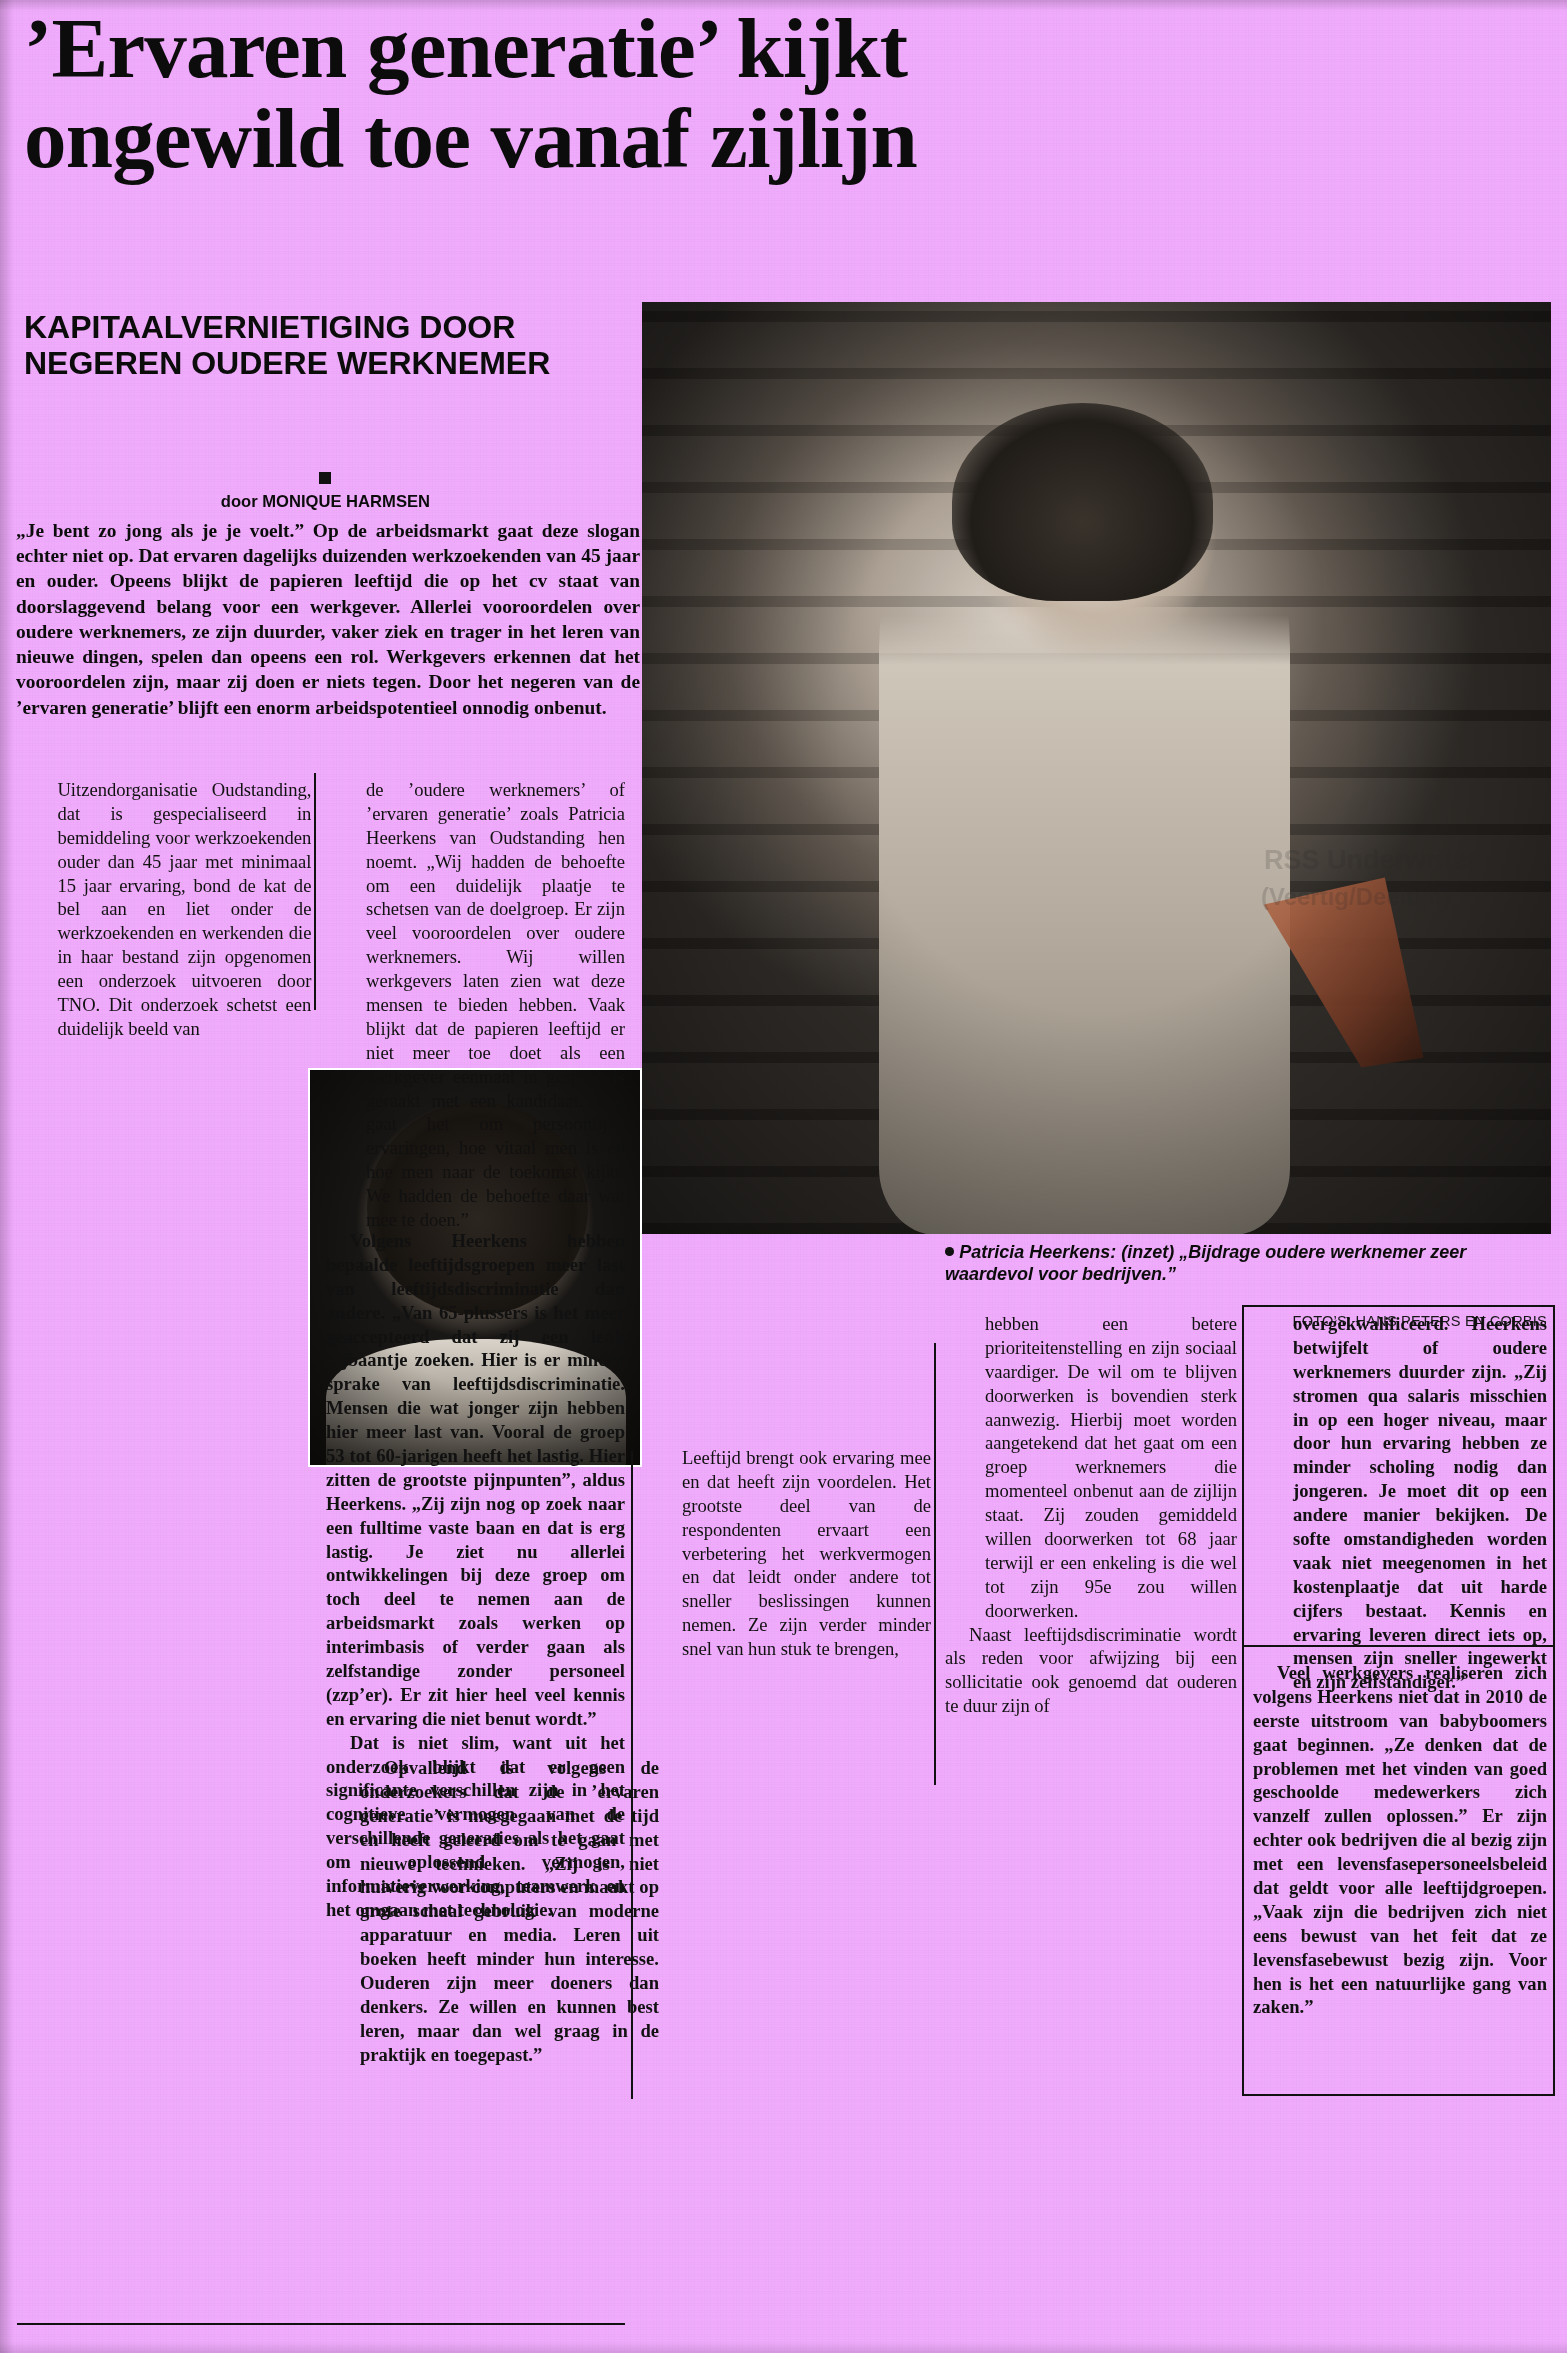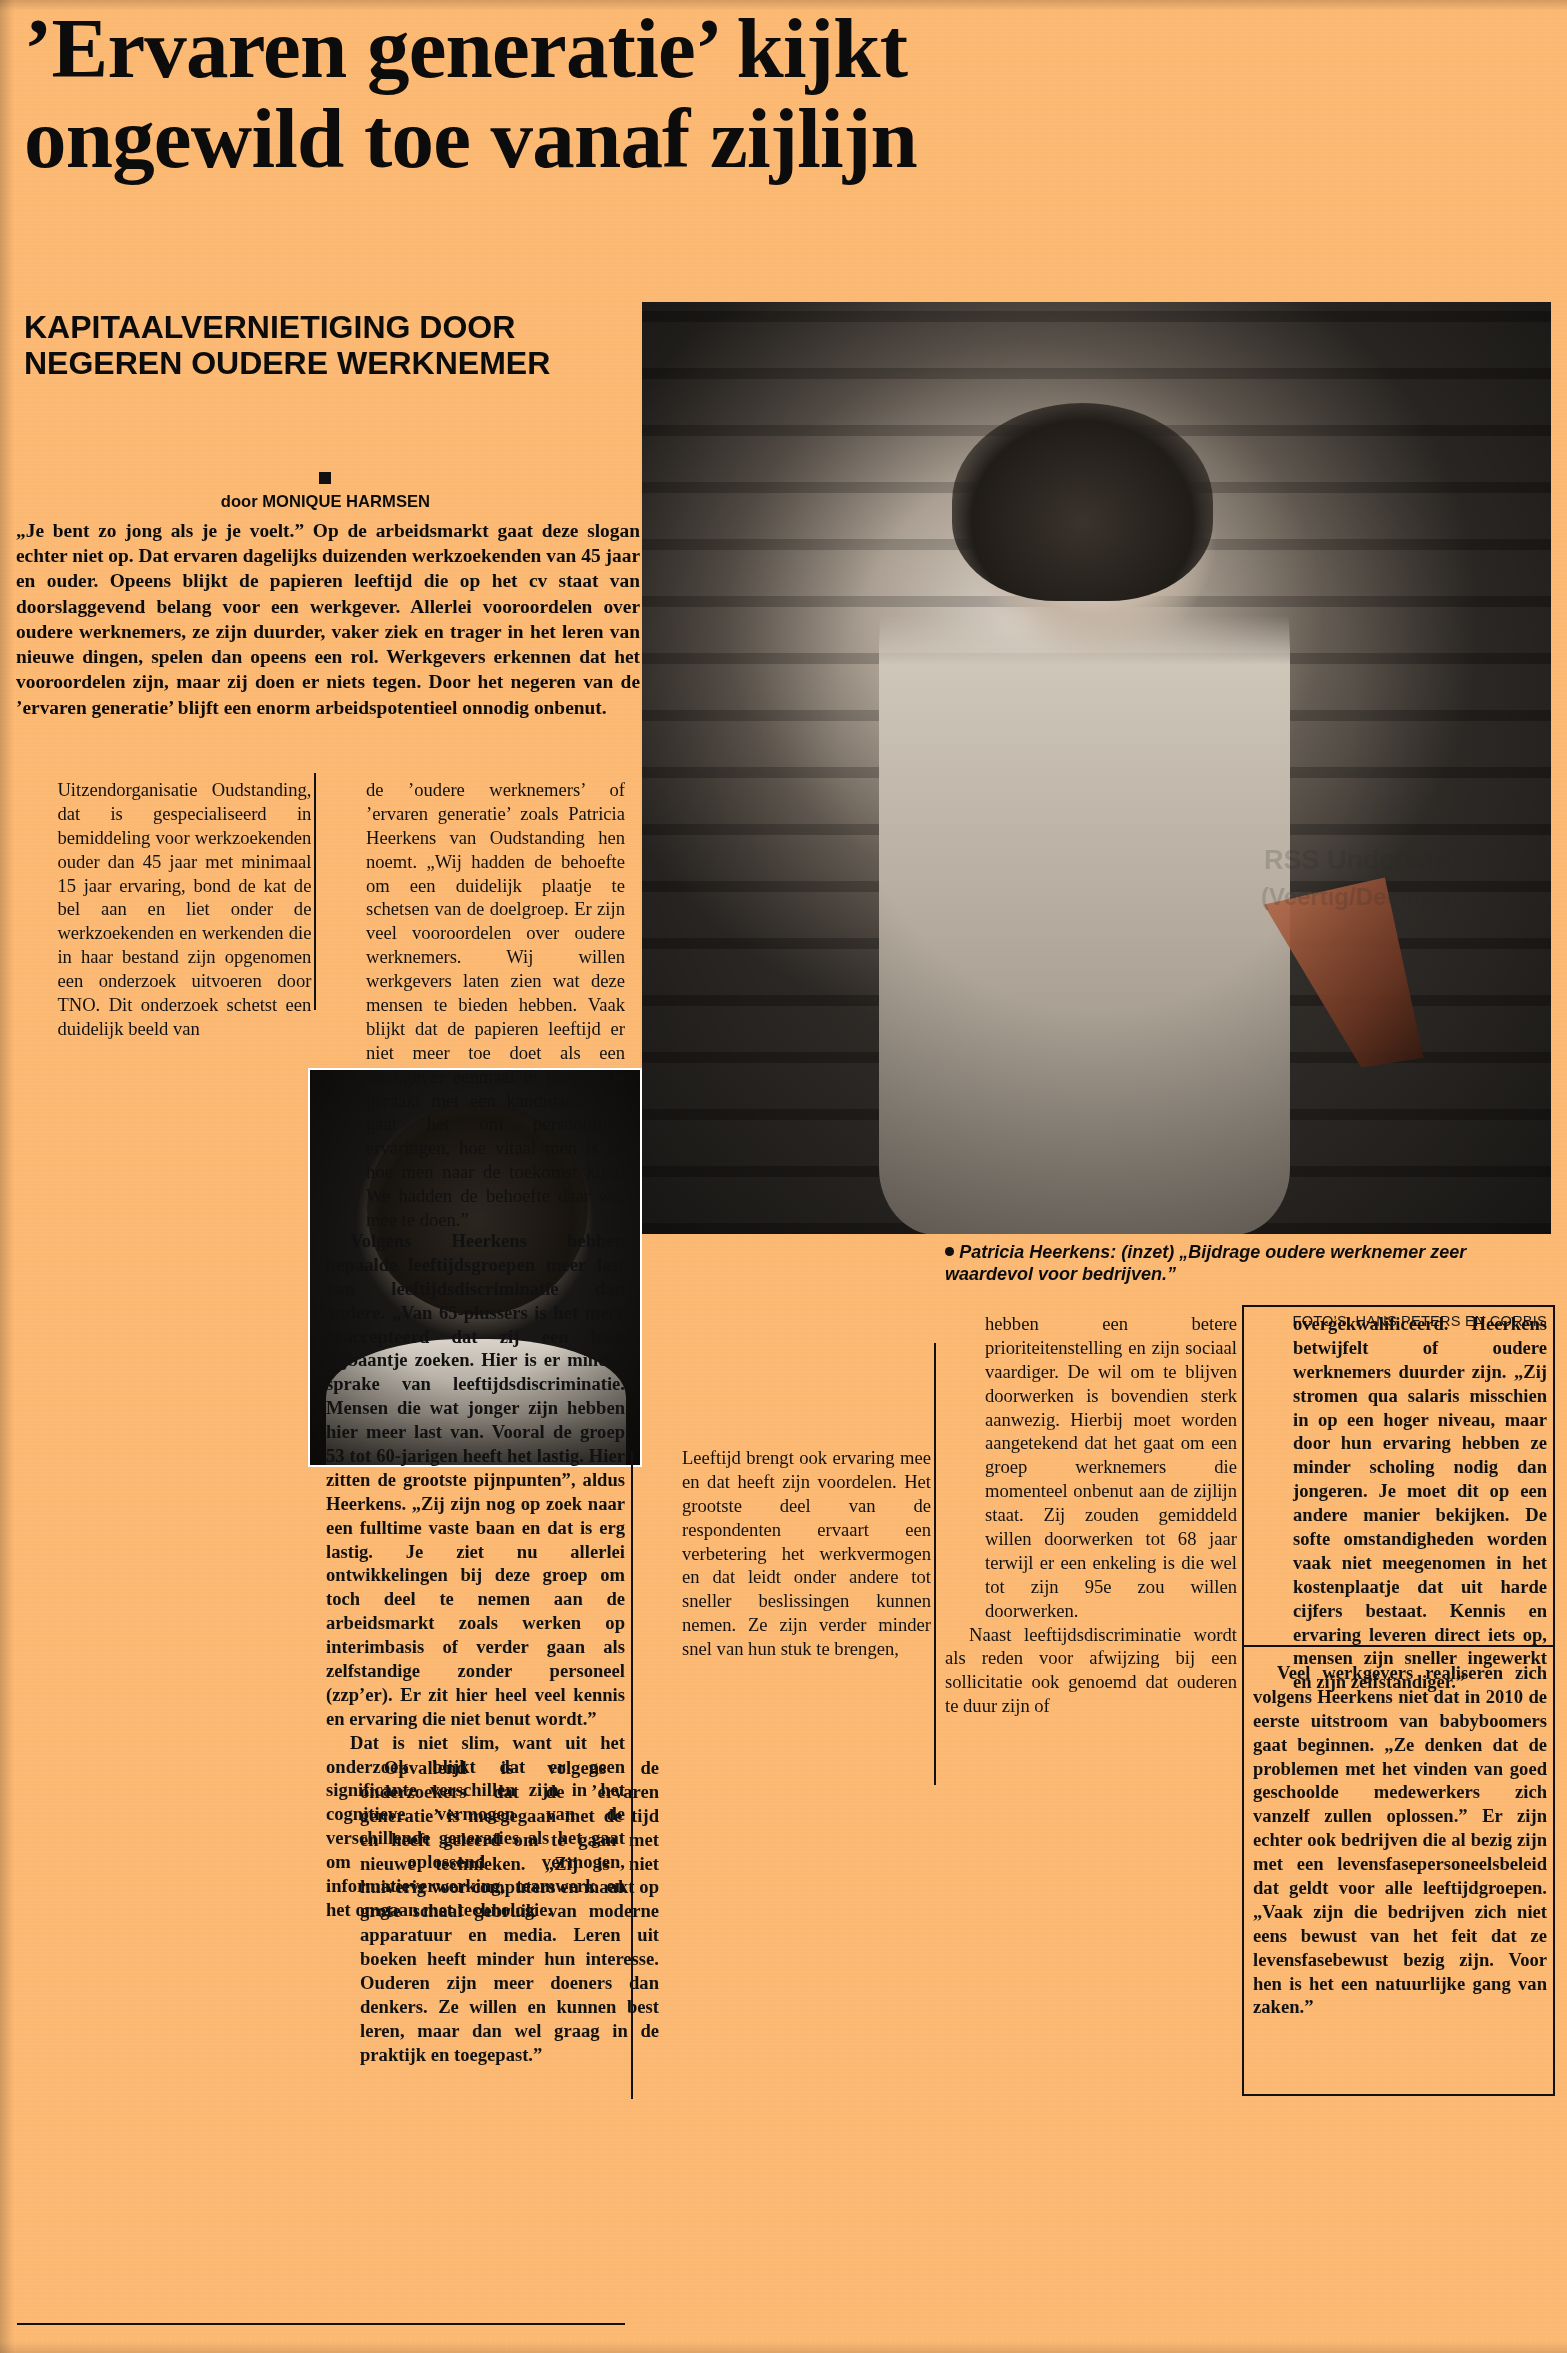--- a/index.html
+++ b/index.html
@@ -14,21 +14,21 @@
     font-family: "Liberation Serif", serif;
     color: #111;
     overflow: hidden;
   }
 
   .page {
     position: absolute;
     left: 0; top: 0;
     width: 1568px;
     height: 2354px;
-    background: #fdba74;
+    background: #f0abfc;
   }
 
   
   .paper-tex {
     position: absolute;
     inset: 0;
     background:
       repeating-linear-gradient(0deg, rgba(0,0,0,0.012) 0px, rgba(0,0,0,0.012) 0.8px, rgba(255,255,255,0) 0.8px, rgba(255,255,255,0) 2.4px),
       repeating-linear-gradient(90deg, rgba(0,0,0,0.010) 0px, rgba(0,0,0,0.010) 0.8px, rgba(255,255,255,0) 0.8px, rgba(255,255,255,0) 3.2px);
     pointer-events: none;

